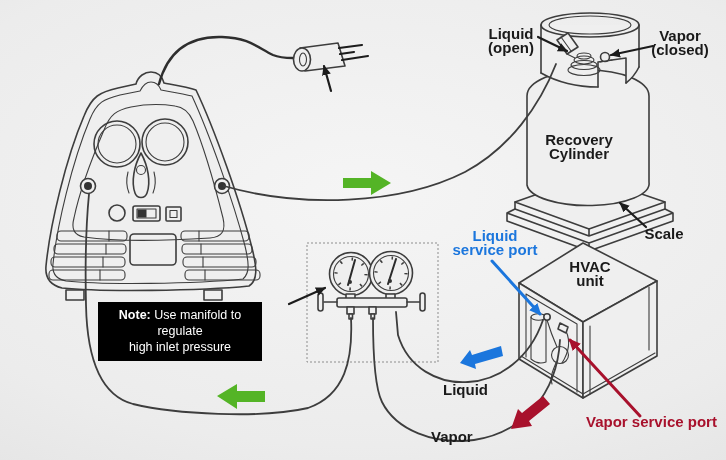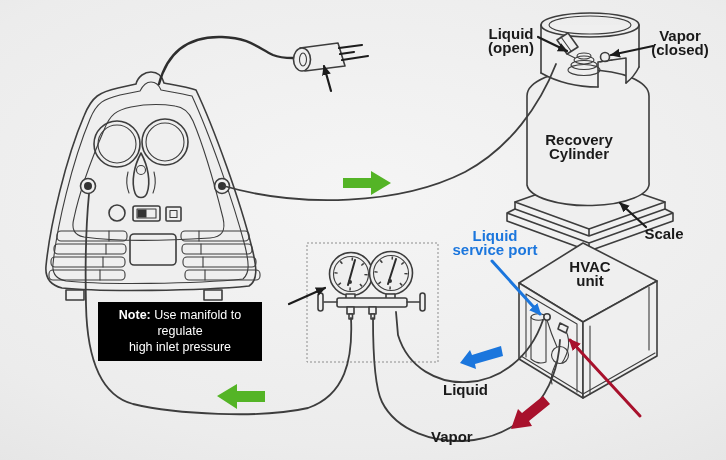--- a/index.html
+++ b/index.html
@@ -210,19 +210,20 @@
 (open)</div>
   <div class="lbl" style="left:648px;top:29px;width:64px;">Vapor
 (closed)</div>
   <div class="lbl" style="left:534px;top:133px;width:90px;">Recovery
 Cylinder</div>
   <div class="lbl" style="left:630px;top:227px;width:50px;margin-left:9px;">Scale</div>
   <div class="lbl" style="left:559px;top:260px;width:62px;">HVAC
 unit</div>
   <div class="lbl liquid" style="left:449px;top:229px;width:92px;">Liquid
 service port</div>
+  <div class="lbl vapor left" style="left:586px;top:415px;width:140px;">Vapor service port</div>
   <div class="lbl left" style="left:443px;top:383px;width:50px;">Liquid</div>
   <div class="lbl left" style="left:431px;top:430px;width:50px;">Vapor</div>
 
   <div class="note"><span class="nb">Note:</span> <span class="nt">Use manifold to regulate
 high inlet pressure</span></div>
 
 </div>
 
 </body></html>

